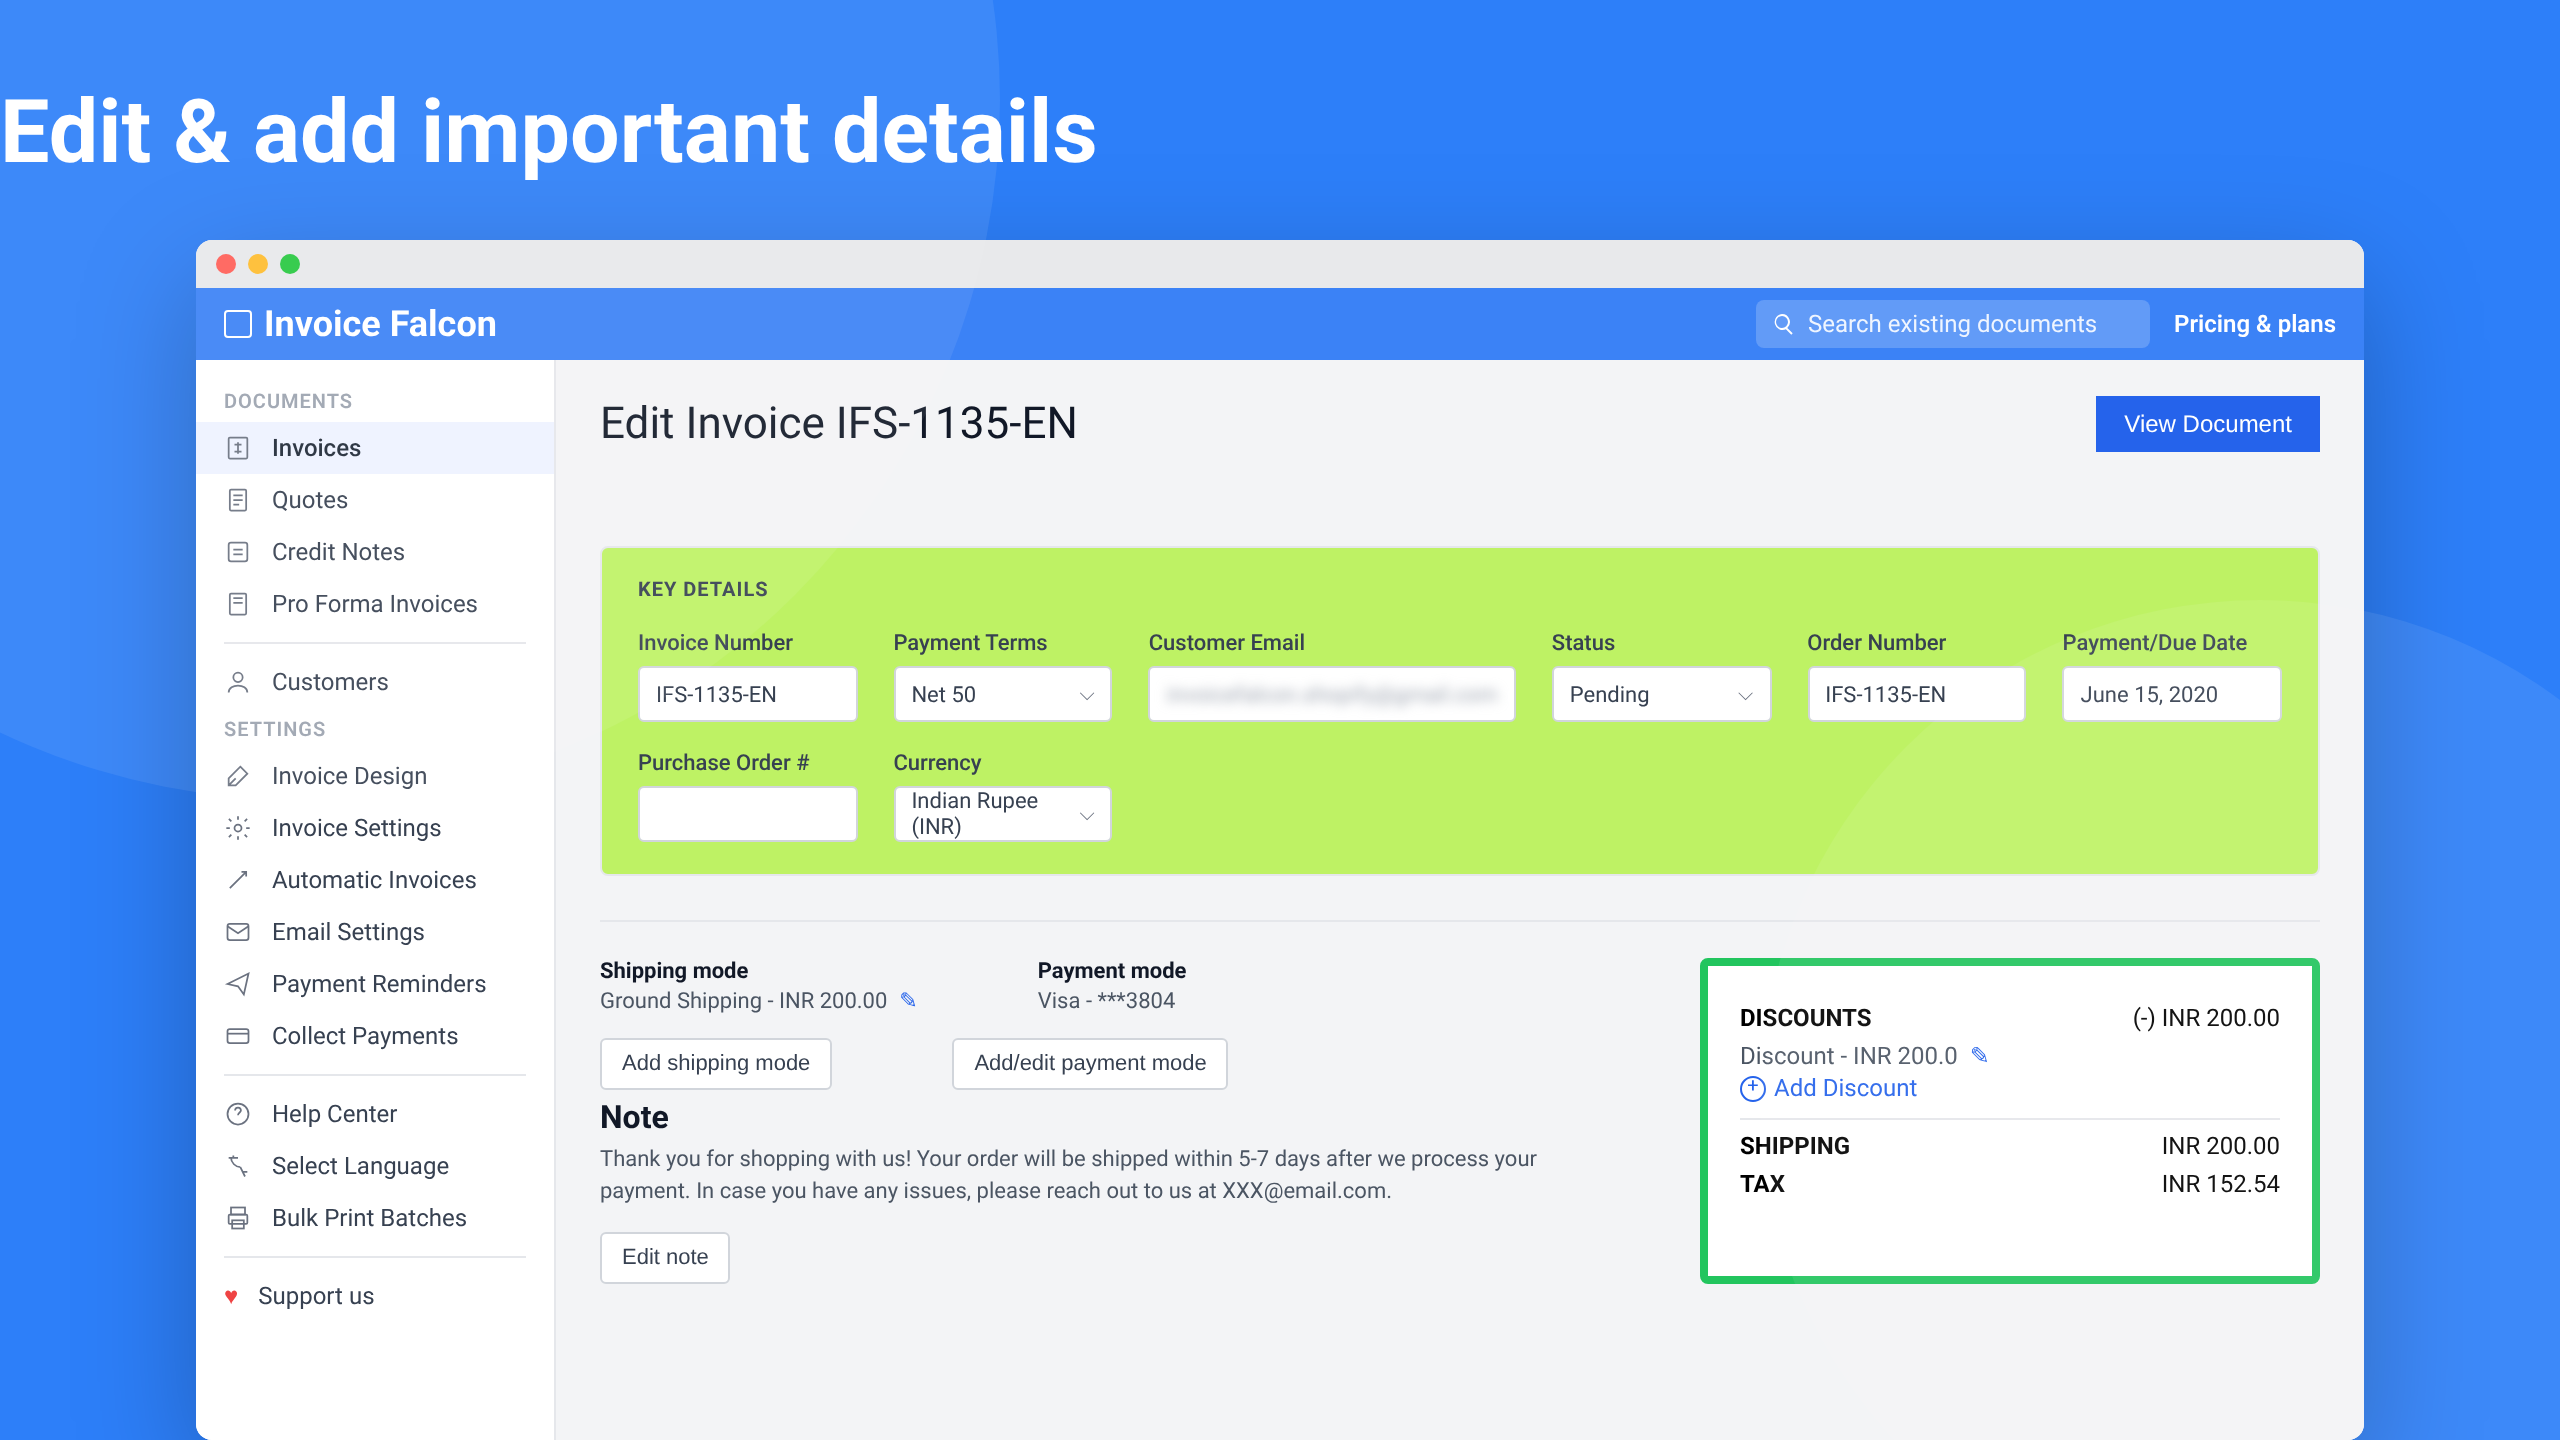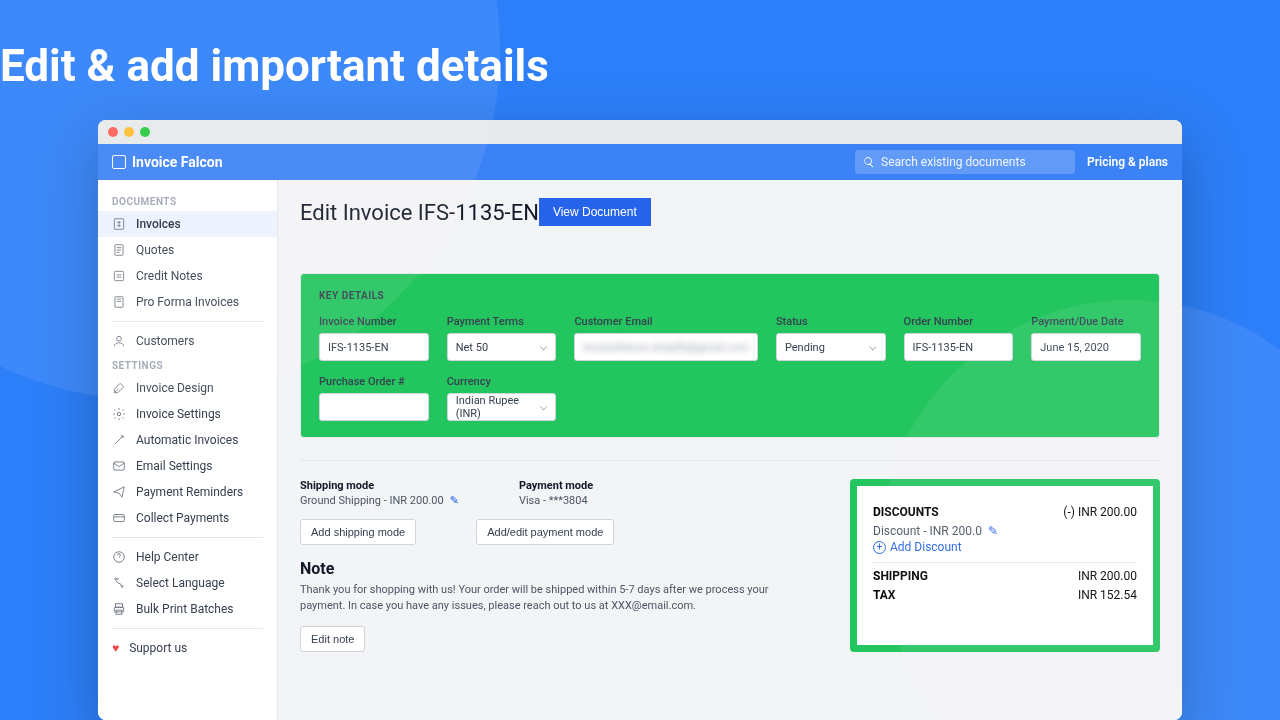--- a/index.html
+++ b/index.html
@@ -43,28 +43,28 @@
   .dot.r{background:#ff5f57}.dot.y{background:#febc2e}.dot.g{background:#28c840}
   .topbar {
     background: #3b82f6;
     height: 36px;
     display: flex;
     align-items: center;
     padding: 0 14px;
     color: #fff;
     gap: 12px;
   }
-  .brand { display:flex; align-items:center; gap:6px; font-weight:700; font-size:14px;justify-content:space-between; }
+  .brand { display:flex; align-items:center; gap:6px; font-weight:700; font-size:18px;justify-content:space-between; }
   .brand-icon { width:14px;height:14px;border:1.5px solid #fff;border-radius:2px;position:relative;}
   .topbar-spacer { flex:1; }
   .searchbox {
     background: rgba(255,255,255,0.2);
     border-radius: 4px;
     height: 24px;
-    width: 220px;
+    width: 197px;
     display:flex;align-items:center;
     padding:0 8px; gap:6px;
     color: rgba(255,255,255,0.9);
     font-size:12px;
   }
   .searchbox svg{width:12px;height:12px;fill:#fff;}
   .pricing-link { font-size:12px; font-weight:600; }
   .app-body { display:flex; height: 540px; }
   .sidebar {
     width: 180px;
@@ -88,30 +88,30 @@
   .nav-item svg{width:14px;height:14px;stroke:#6b7280;fill:none;stroke-width:1.5;}
   .nav-sep{height:1px;background:#e5e7eb;margin:6px 14px;}
   .heart{color:#ef4444;}
   .main {
     flex:1;
     padding: 18px 22px;
     overflow:hidden;
     background:#f3f4f6;
   }
   .page-head {
-    display:flex;align-items:center;justify-content:flex-start;
+    display:flex;align-items:center;justify-content:space-between;
     margin-bottom:14px;
   }
   .page-title { font-size:22px; color:#111827; font-weight:400;}
   .btn-primary {
     background:#2563eb;color:#fff;border:none;border-radius:0;
     padding:7px 14px;font-size:12px;cursor:pointer;
   }
   .card {
-    background:#22c55e;border:1px solid #e5e7eb;border-radius:4px;
+    background:#bef264;border:1px solid #e5e7eb;border-radius:4px;
     padding:16px 18px;
     margin-top:47px;
   }
   .card-title { font-size:10px;font-weight:700;letter-spacing:0.5px;color:#374151;margin-bottom:14px;}
   .form-grid {
     display:grid;
     grid-template-columns: repeat(6,1fr);
     gap: 14px 18px;
   }
   .form-field label { display:block;font-size:11px;color:#374151;margin-bottom:5px;font-weight:500;}
@@ -131,21 +131,21 @@
   .info-block{font-size:11px;}
   .info-label{font-weight:700;color:#111827;margin-bottom:2px;}
   .info-value{color:#4b5563;display:flex;align-items:center;gap:6px;}
   .edit-ic{color:#2563eb;cursor:pointer;}
   .btn-outline{
     border:1px solid #d1d5db;background:#fff;border-radius:3px;
     padding:6px 10px;font-size:11px;color:#374151;cursor:pointer;
   }
   .note-text{font-size:11px;color:#4b5563;line-height:1.45;margin-top:4px;margin-bottom:12px;max-width:480px;}
   .totals {
-    background:#fff;border:7px solid #22c55e;border-radius:4px;
+    background:#fff;border:4px solid #22c55e;border-radius:4px;
     width:310px;padding:14px 16px;font-size:12px;
   }
   .t-row{display:flex;justify-content:space-between;margin:5px 0;}
   .t-head{font-weight:700;}
   .t-sub{color:#4b5563;display:flex;align-items:center;gap:6px;}
   .add-disc{color:#2563eb;display:flex;align-items:center;gap:4px;font-size:12px;margin:2px 0 8px;cursor:pointer;}
   .add-disc-ic{width:13px;height:13px;border:1.8px solid #2563eb;border-radius:50%;display:inline-flex;align-items:center;justify-content:center;font-size:10px;line-height:1;}
   .t-sep{height:1px;background:#e5e7eb;margin:6px 0;}
 </style>
 </head>
@@ -359,21 +359,21 @@
               <div class="info-value">
                 <span>Ground Shipping - INR 200.00</span>
                 <span class="edit-ic">✎</span>
               </div>
             </div>
             <div class="info-block">
               <div class="info-label">Payment mode</div>
               <div class="info-value">Visa - ***3804</div>
             </div>
           </div>
-          <div style="display:flex;gap:60px;margin-bottom:14px;">
+          <div style="display:flex;gap:60px;margin-bottom:4px;">
             <button class="btn-outline">Add shipping mode</button>
             <button class="btn-outline">Add/edit payment mode</button>
           </div>
 
           <div class="info-label">Note</div>
           <div class="note-text">Thank you for shopping with us! Your order will be shipped within 5-7 days after we process your payment. In case you have any issues, please reach out to us at XXX@email.com.</div>
           <button class="btn-outline">Edit note</button>
         </div>
 
         <div class="totals">

